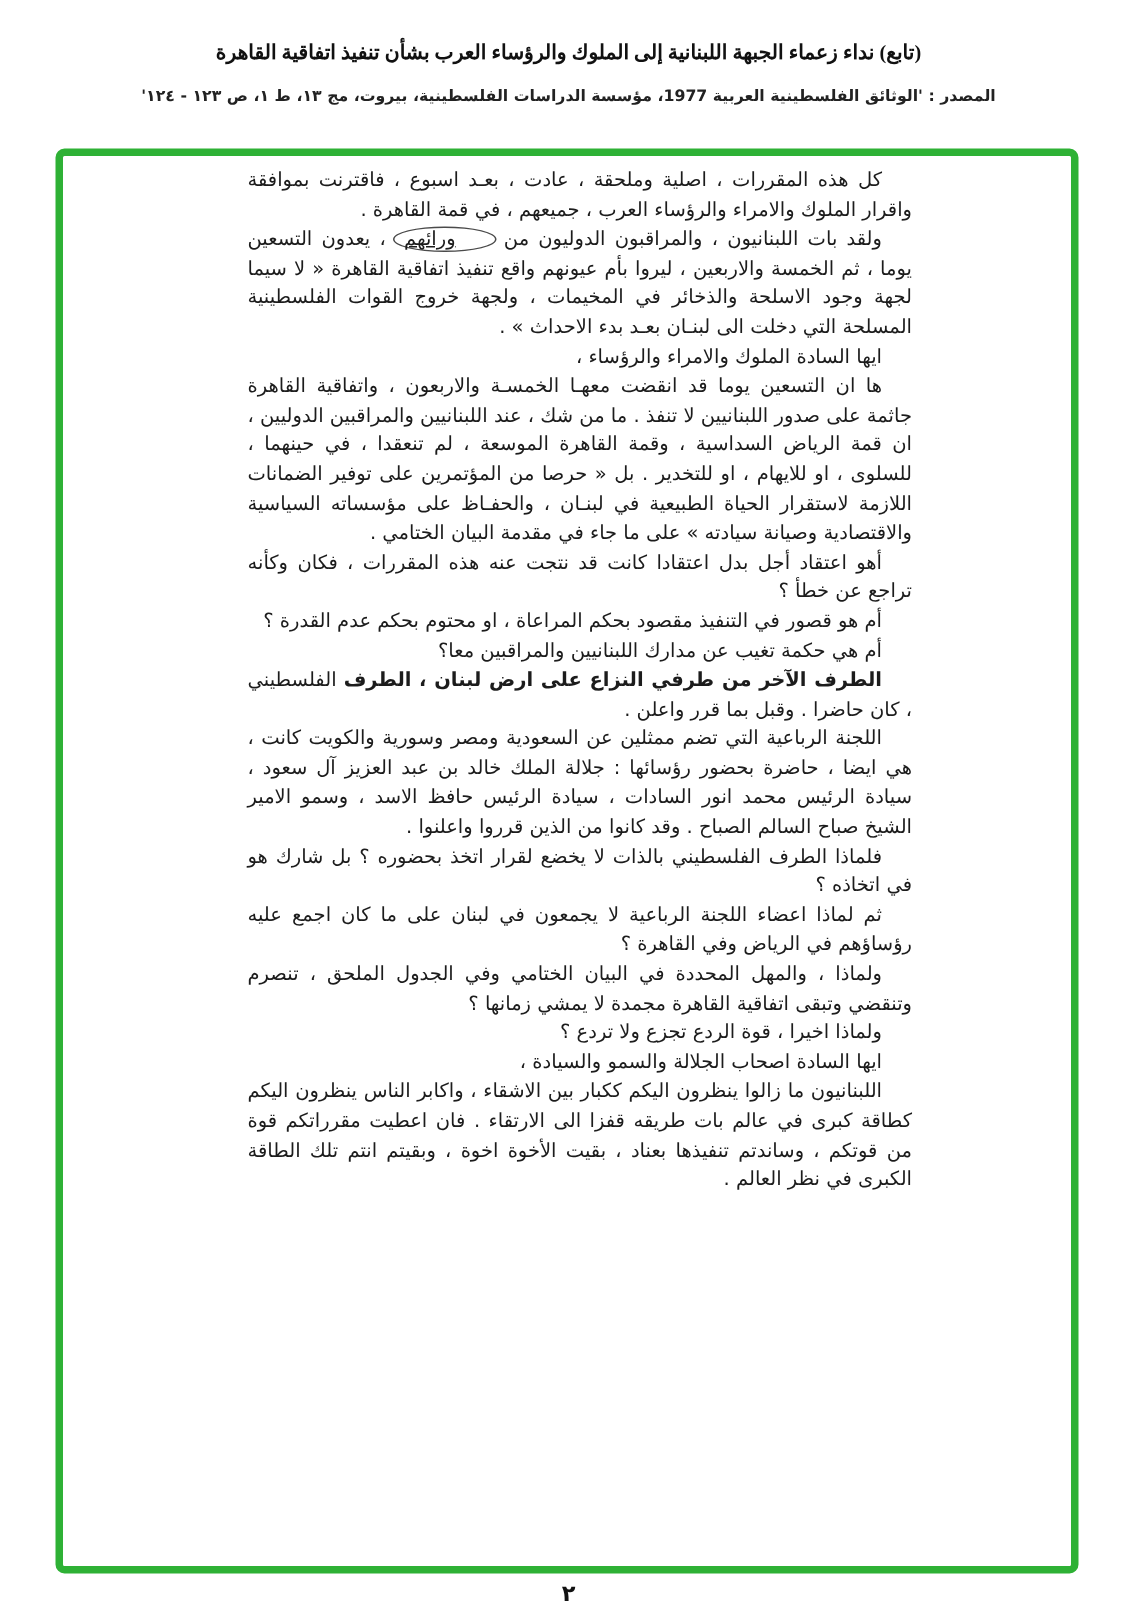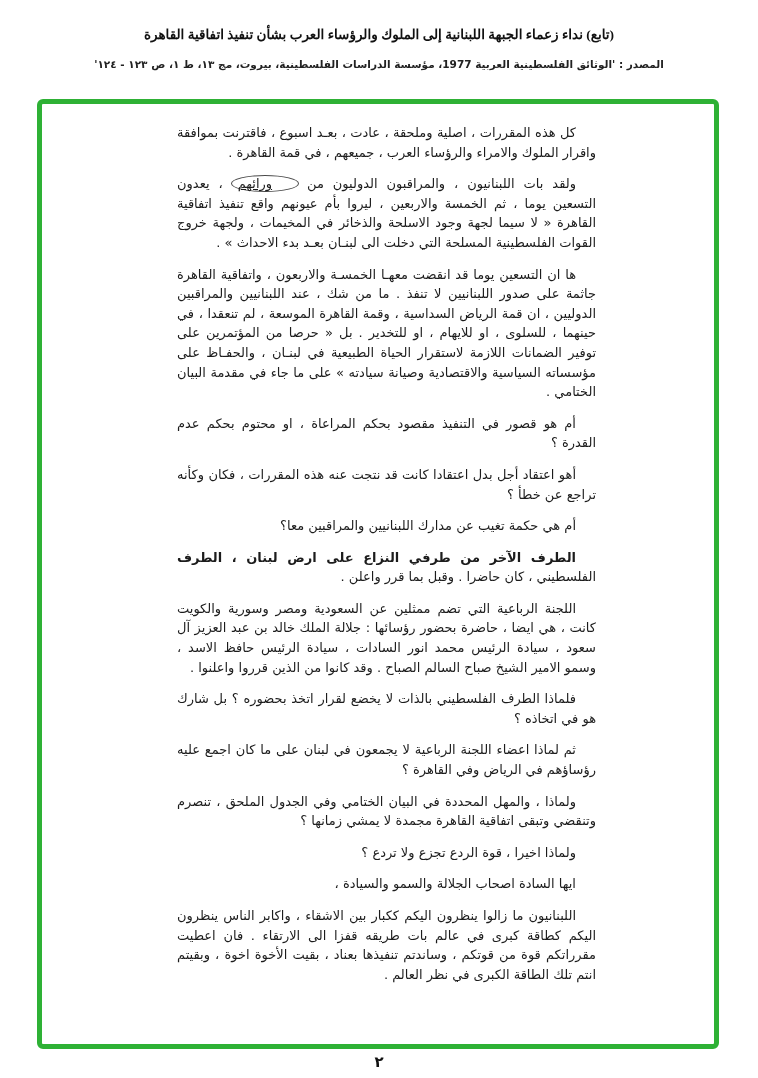--- a/index.html
+++ b/index.html
@@ -63,21 +63,21 @@
     top: 111px;
     right: 150px;
     width: 443px;
     direction: rtl;
     text-align: justify;
     font-size: 13px;
     line-height: 19.6px;
     color: var(--text-color);
   }
   .text-col p {
-    margin: 12px;
+    margin: 0;
     padding: 0;
     text-indent: 20px;
   }
   .emph {
     font-weight: normal;
   }
   .bold-lead {
     font-weight: bold;
   }
   .circled {
@@ -110,27 +110,28 @@
   <div class="doc-source">المصدر :  'الوثائق الفلسطينية العربية 1977، مؤسسة الدراسات الفلسطينية، بيروت، مج ١٣، ط ١، ص ١٢٣ - ١٢٤'</div>
 
   <div class="green-frame"></div>
 
   <div class="text-col">
 
     <p>كل هذه المقررات ، اصلية وملحقة ، عادت ، بعـد اسبوع ، فاقترنت بموافقة واقرار الملوك والامراء والرؤساء العرب ، جميعهم ، في قمة القاهرة .</p>
 
     <p><span>ولقد بات اللبنانيون ، والمراقبون الدوليون من </span><span class="circled">ورائهم</span><span> ، يعدون التسعين يوما ، ثم الخمسة والاربعين ، ليروا بأم عيونهم واقع تنفيذ اتفاقية القاهرة « لا سيما لجهة وجود الاسلحة والذخائر في المخيمات ، ولجهة خروج القوات الفلسطينية المسلحة التي دخلت الى لبنـان بعـد بدء الاحداث » .</span></p>
 
+    <p>ايها السادة الملوك والامراء والرؤساء ،</p>
 
     <p>ها ان التسعين يوما قد انقضت معهـا الخمسـة والاربعون ، واتفاقية القاهرة جاثمة على صدور اللبنانيين لا تنفذ . ما من شك ، عند اللبنانيين والمراقبين الدوليين ، ان قمة الرياض السداسية ، وقمة القاهرة الموسعة ، لم تنعقدا ، في حينهما ، للسلوى ، او للايهام ، او للتخدير . بل « حرصا من المؤتمرين على توفير الضمانات اللازمة لاستقرار الحياة الطبيعية في لبنـان ، والحفـاظ على مؤسساته السياسية والاقتصادية وصيانة سيادته » على ما جاء في مقدمة البيان الختامي .</p>
 
 
+    <p>أهو اعتقاد أجل بدل اعتقادا كانت قد نتجت عنه هذه المقررات ، فكان وكأنه تراجع عن خطأ ؟</p>
+
     <p>أم هو قصور في التنفيذ مقصود بحكم المراعاة ، او محتوم بحكم عدم القدرة ؟</p>
-
-    <p>أهو اعتقاد أجل بدل اعتقادا كانت قد نتجت عنه هذه المقررات ، فكان وكأنه تراجع عن خطأ ؟</p>
 
     <p class="emph">أم هي حكمة تغيب عن مدارك اللبنانيين والمراقبين معا؟</p>
 
     <p><span class="bold-lead">الطرف الآخر من طرفي النزاع على ارض لبنان ، الطرف</span><span> الفلسطيني ، كان حاضرا . وقبل بما قرر واعلن .</span></p>
 
     <p>اللجنة الرباعية التي تضم ممثلين عن السعودية ومصر وسورية والكويت كانت ، هي ايضا ، حاضرة بحضور رؤسائها : جلالة الملك خالد بن عبد العزيز آل سعود ، سيادة الرئيس محمد انور السادات ، سيادة الرئيس حافظ الاسد ، وسمو الامير الشيخ صباح السالم الصباح . وقد كانوا من الذين قرروا واعلنوا .</p>
 
     <p>فلماذا الطرف الفلسطيني بالذات لا يخضع لقرار اتخذ بحضوره ؟ بل شارك هو في اتخاذه ؟</p>
 
     <p>ثم لماذا اعضاء اللجنة الرباعية لا يجمعون في لبنان على ما كان اجمع عليه رؤساؤهم في الرياض وفي القاهرة ؟</p>

